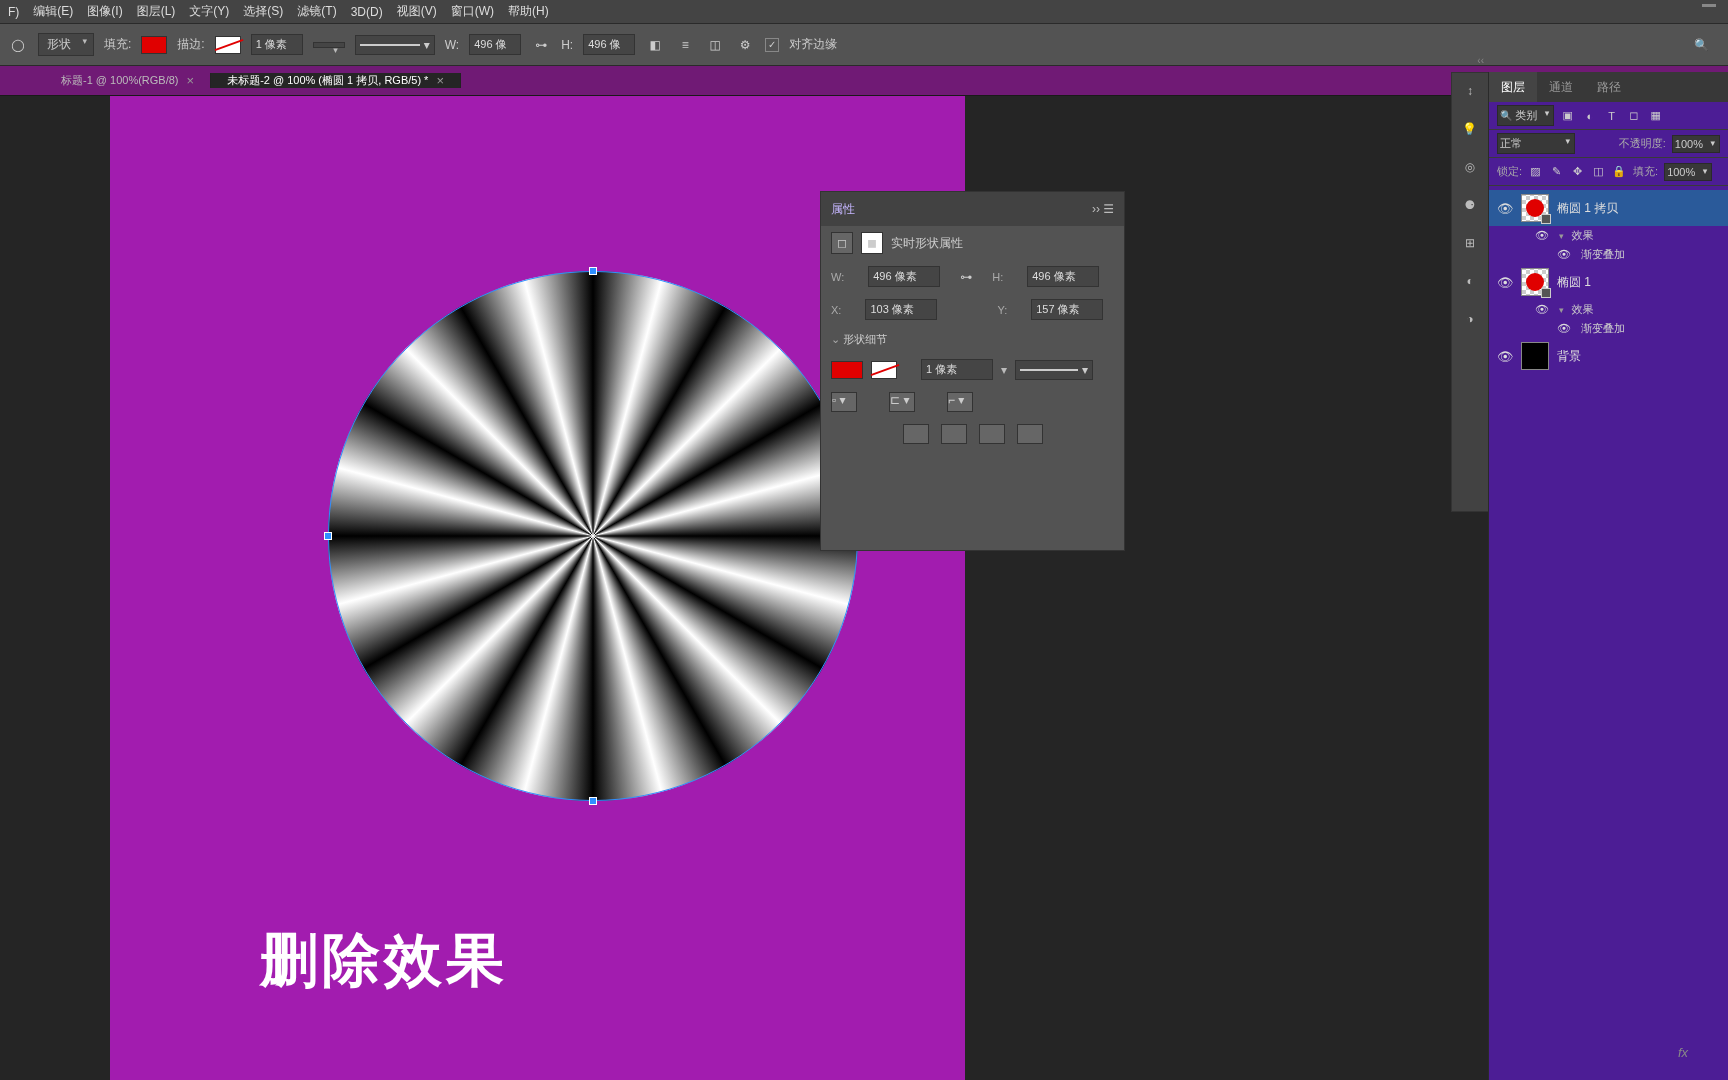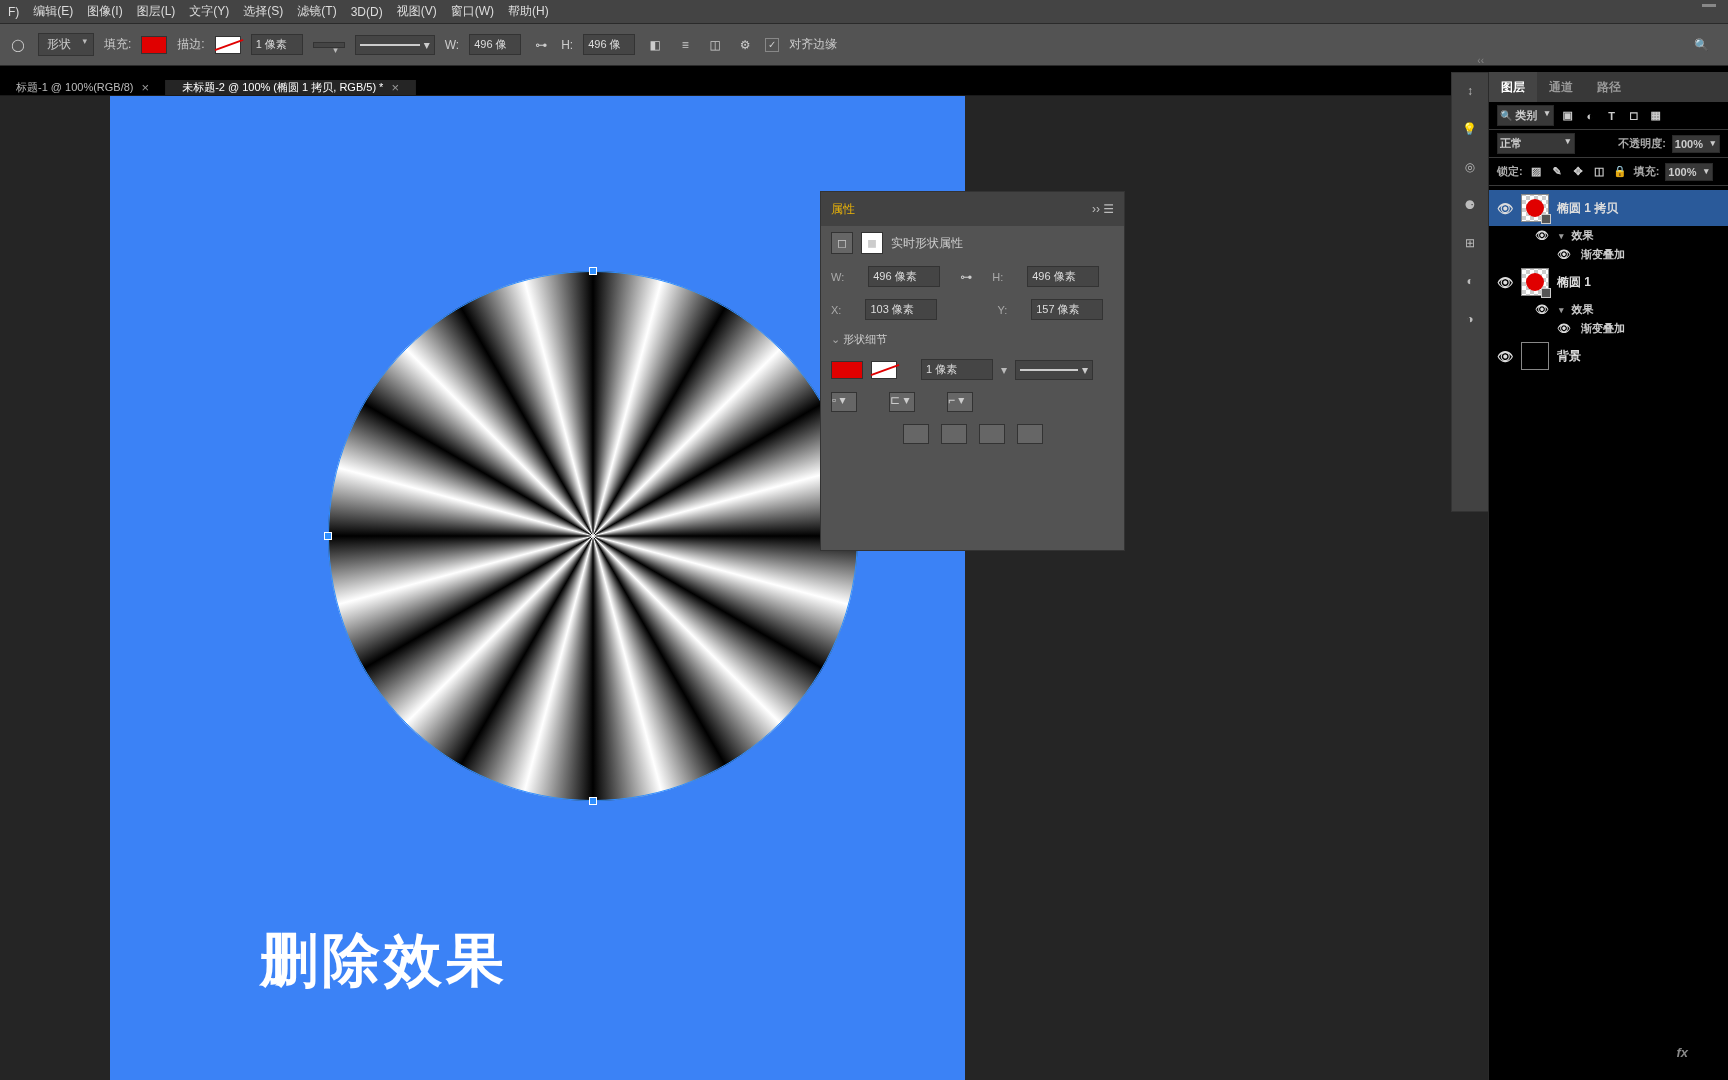--- a/index.html
+++ b/index.html
@@ -15,51 +15,51 @@
 .dropdown::after { content: "▾"; position: absolute; right: 6px; font-size: 9px; color: #bbb; }
 .swatch-red { width: 26px; height: 18px; background: #e00000; border: 1px solid #333; }
 .swatch-stroke { width: 26px; height: 18px; background: #fff; border: 1px solid #333; position: relative; }
 .swatch-stroke::after { content: ""; position: absolute; left: -2px; top: 7px; width: 30px; height: 2px; background: #e00000; transform: rotate(-20deg); }
 .num-input { background: #454545; border: 1px solid #333; padding: 2px 4px; width: 52px; font-size: 11px; color: #ddd; }
 .line-prev { width: 60px; height: 2px; background: #ccc; }
 .label { font-size: 12px; color: #ccc; }
 .chk { width: 14px; height: 14px; border: 1px solid #888; display: inline-flex; align-items: center; justify-content: center; font-size: 10px; }
 .search-right { position: absolute; right: 16px; }
 
-.tabbar { height: 30px; background: #000000; display: flex; align-items: flex-end; border-bottom: 1px solid #1a1a1a; }
+.tabbar { height: 30px; background: #701a75; display: flex; align-items: center; border-bottom: 1px solid #1a1a1a; padding-left: 45px; }
 .doctab { padding: 0 16px; display: flex; align-items: center; gap: 8px; font-size: 11px; color: #bbb; border-right: 1px solid #222; }
 .doctab.active { background: #252525; color: #fff; }
 .tab-close { color: #999; font-size: 13px; cursor: pointer; }
 
 .workspace { position: absolute; top: 96px; left: 0; right: 240px; bottom: 0; background: #252525; }
-.canvas { position: absolute; left: 110px; top: 0; width: 855px; height: 100%; background: #3b82f6; }
+.canvas { position: absolute; left: 110px; top: 0; width: 855px; height: 100%; background: #a21caf; }
 .selection { position: absolute; left: 218px; top: 175px; width: 530px; height: 530px; }
 .selcircle { position: absolute; width: 530px; height: 530px; border: 1px solid #2f8fff; border-radius: 50%; }
 .handle { position: absolute; width: 8px; height: 8px; background: #2f8fff; border: 1px solid #fff; }
 .conic { position: absolute; width: 530px; height: 530px; border-radius: 50%; background: conic-gradient(from 0deg, #000,#fff,#000,#fff,#000,#fff,#000,#fff,#000,#fff,#000,#fff,#000,#fff,#000,#fff,#000,#fff,#000,#fff,#000,#fff,#000,#fff,#000); }
 .overlay-text { position: absolute; bottom: 80px; left: 150px; font-size: 58px; font-weight: bold; color: #fff; letter-spacing: 4px; }
 
 .prop-panel { position: absolute; left: 820px; top: 95px; width: 305px; background: #535353; border: 1px solid #333; }
 .pp-head { height: 34px; background: #424242; display: flex; align-items: center; padding: 0 10px; justify-content: space-between; }
-.pp-tab { font-size: 12px; color: #eab308; }
+.pp-tab { font-size: 12px; color: #c4b5fd; }
 .pp-more { display: flex; gap: 8px; color: #bbb; }
 .pp-row { padding: 6px 10px; display: flex; align-items: center; gap: 8px; }
 .pp-section { padding: 6px 10px; color: #ccc; font-size: 11px; }
 .pp-section::before { content: "⌄ "; color: #aaa; }
 .small-box { width: 22px; height: 22px; border: 1px solid #333; background: #666; display: inline-flex; align-items: center; justify-content: center; }
 .pp-input { background: #454545; border: 1px solid #333; padding: 2px 4px; width: 72px; font-size: 11px; color: #ddd; margin-left: 16px; }
 .pp-line { width: 58px; height: 2px; background: #ccc; }
 .path-btn { width: 26px; height: 20px; background: #666; border: 1px solid #333; display: inline-flex; }
 .pp-btnrow { padding: 6px 10px; display: flex; gap: 12px; justify-content: center; }
 
 .toolstrip { position: absolute; right: 239px; top: 72px; width: 38px; background: #424242; height: 440px; border: 1px solid #333; display: flex; flex-direction: column; align-items: center; padding: 6px 0; gap: 14px; }
 .mini-icon { width: 24px; height: 24px; display: flex; align-items: center; justify-content: center; color: #bbb; }
 .chev-top { position: absolute; top: -18px; right: 4px; color: #888; font-size: 10px; }
 
-.rightpanel { position: absolute; right: 0; top: 72px; width: 240px; bottom: 0; background: #000000; border-left: 1px solid #2a2a2a; font-weight: bold; }
+.rightpanel { position: absolute; right: 0; top: 72px; width: 240px; bottom: 0; background: #4c1d95; border-left: 1px solid #2a2a2a; }
 .rp-tabs { height: 30px; background: #383838; display: flex; align-items: stretch; }
 .rp-tab { padding: 0 12px; display: flex; align-items: center; font-size: 12px; color: #999; }
 .rp-tab.active { background: #444; color: #fff; }
 .rp-row { height: 28px; display: flex; align-items: center; padding: 0 8px; gap: 6px; border-bottom: 1px solid #3a3a3a; }
 .rp-dd { background: #383838; border: 1px solid #2a2a2a; padding: 2px 16px 2px 2px; position: relative; font-size: 11px; }
 .rp-dd::after { content: "▾"; position: absolute; right: 4px; top: 2px; font-size: 9px; }
 .rp-mini { color: #aaa; font-size: 11px; }
 .rp-icons { display: flex; gap: 7px; }
 .ico { width: 15px; height: 15px; color: #ccc; display: inline-flex; align-items: center; justify-content: center; font-size: 11px; }
 

